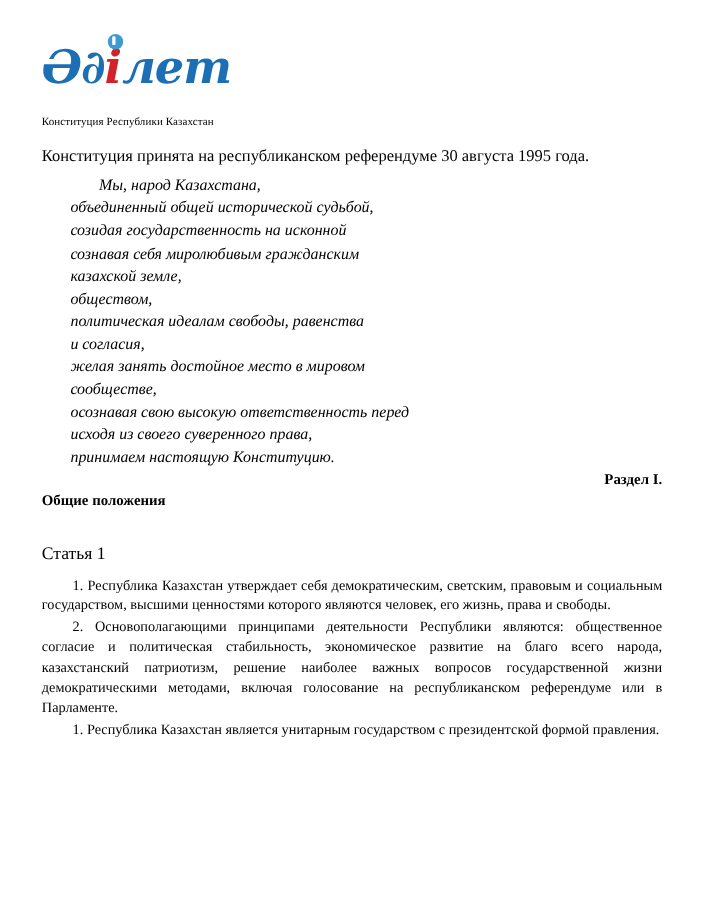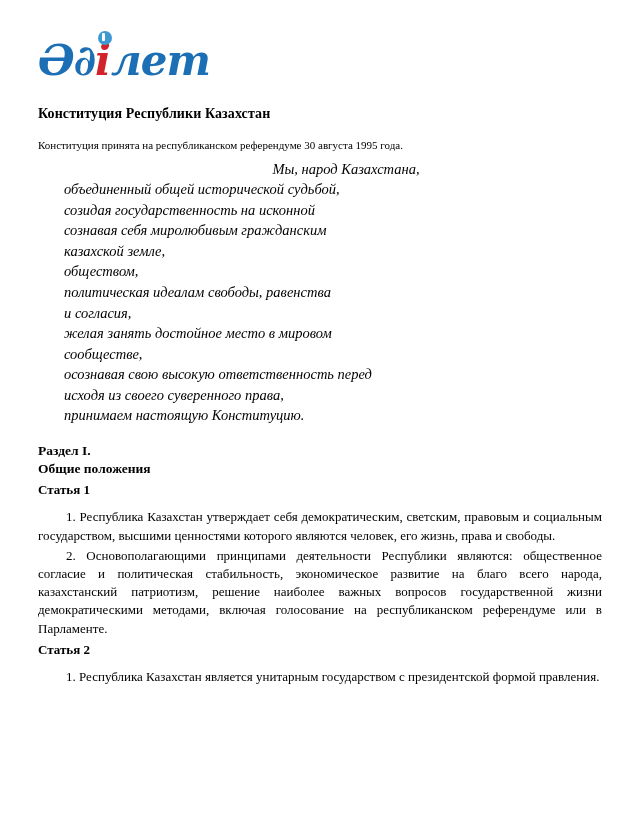--- a/index.html
+++ b/index.html
@@ -76,55 +76,55 @@
     font-style: italic;
     font-weight: bold;
     font-size: 42px;
     color: #1c6fb5;
     letter-spacing: -1px;
   }
 
   
   .doc-title {
     font-family: "Liberation Serif", serif;
-    font-weight: bold;
-    font-size: 14px;
+    font-weight: normal;
+    font-size: 10px;
     margin: 0 0 16px 0;
     letter-spacing: 0.1px;
   }
   .para {
-    font-size: 11px;
+    font-size: 15px;
     line-height: 1.32;
     margin: 0 0 6px 0;
     text-align: justify;
   }
   .preamble-line {
     font-style: italic;
     font-size: 14.5px;
     line-height: 1.42;
     margin: 0;
     padding-left: 26px;
   }
   .preamble-line.indent-first {
     padding-left: 52px;
-    text-align: center;
   }
   .section-head {
     font-weight: bold;
     font-size: 13.5px;
     line-height: 1.35;
     margin: 0;
   }
   .section-head.first {
-    margin-top: 16px;
+    margin-top: 1px;
+    text-align: right;
   }
   .article-head {
-    font-weight: bold;
-    font-size: 13px;
-    margin: 4px 0 10px 0;
+    font-weight: normal;
+    font-size: 16px;
+    margin: 31px 0 10px 0;
   }
   .body-para {
     font-size: 13px;
     line-height: 1.4;
     margin: 0 0 2px 0;
     text-align: justify;
     text-indent: 28px;
   }
   .note {
     font-size: 14px;
@@ -170,16 +170,15 @@
 
   <div>
     <p class="section-head first">Раздел I.</p>
     <p class="section-head">Общие положения</p>
   </div>
 
   <h2 class="article-head">Статья 1</h2>
   <p class="body-para">1. Республика Казахстан утверждает себя демократическим, светским, правовым и социальным государством, высшими ценностями которого являются человек, его жизнь, права и свободы.</p>
   <p class="body-para">2. Основополагающими принципами деятельности Республики являются: общественное согласие и политическая стабильность, экономическое развитие на благо всего народа, казахстанский патриотизм, решение наиболее важных вопросов государственной жизни демократическими методами, включая голосование на республиканском референдуме или в Парламенте.</p>
 
-  <h2 class="article-head">Статья 2</h2>
   <p class="body-para">1. Республика Казахстан является унитарным государством с президентской формой правления.</p>
 
 </div>
 
 </body></html>

